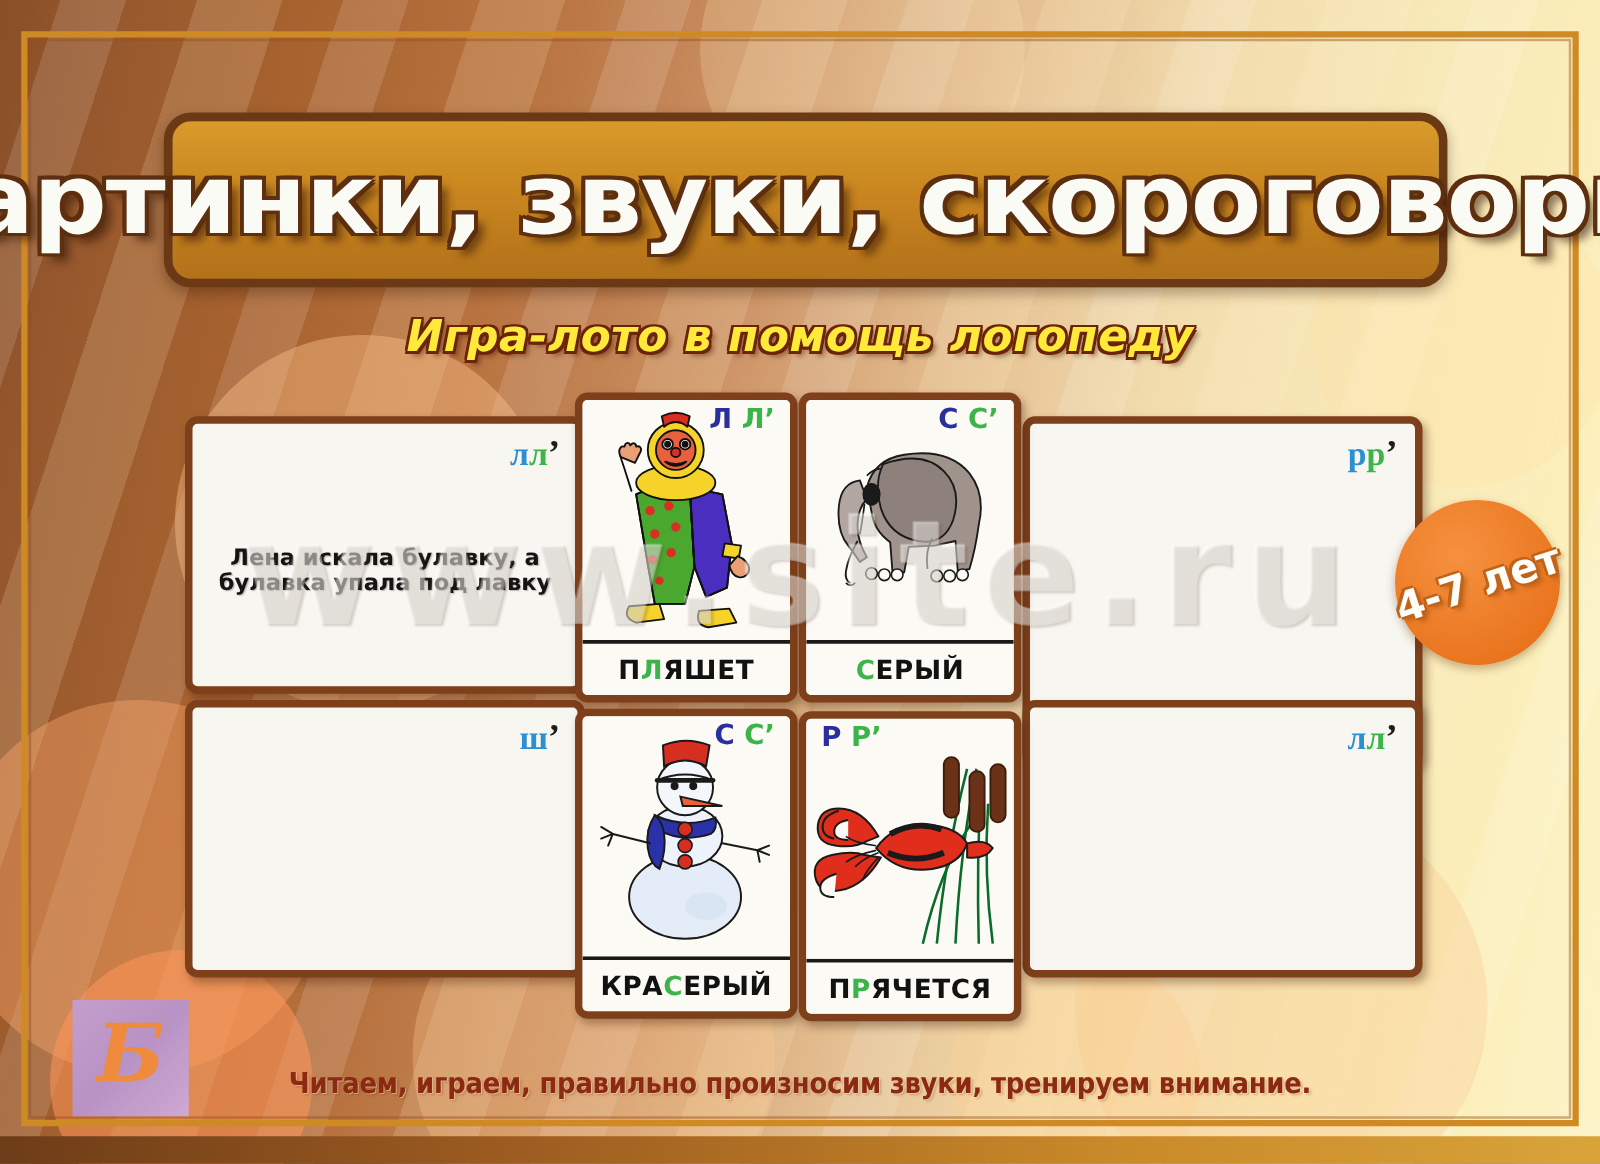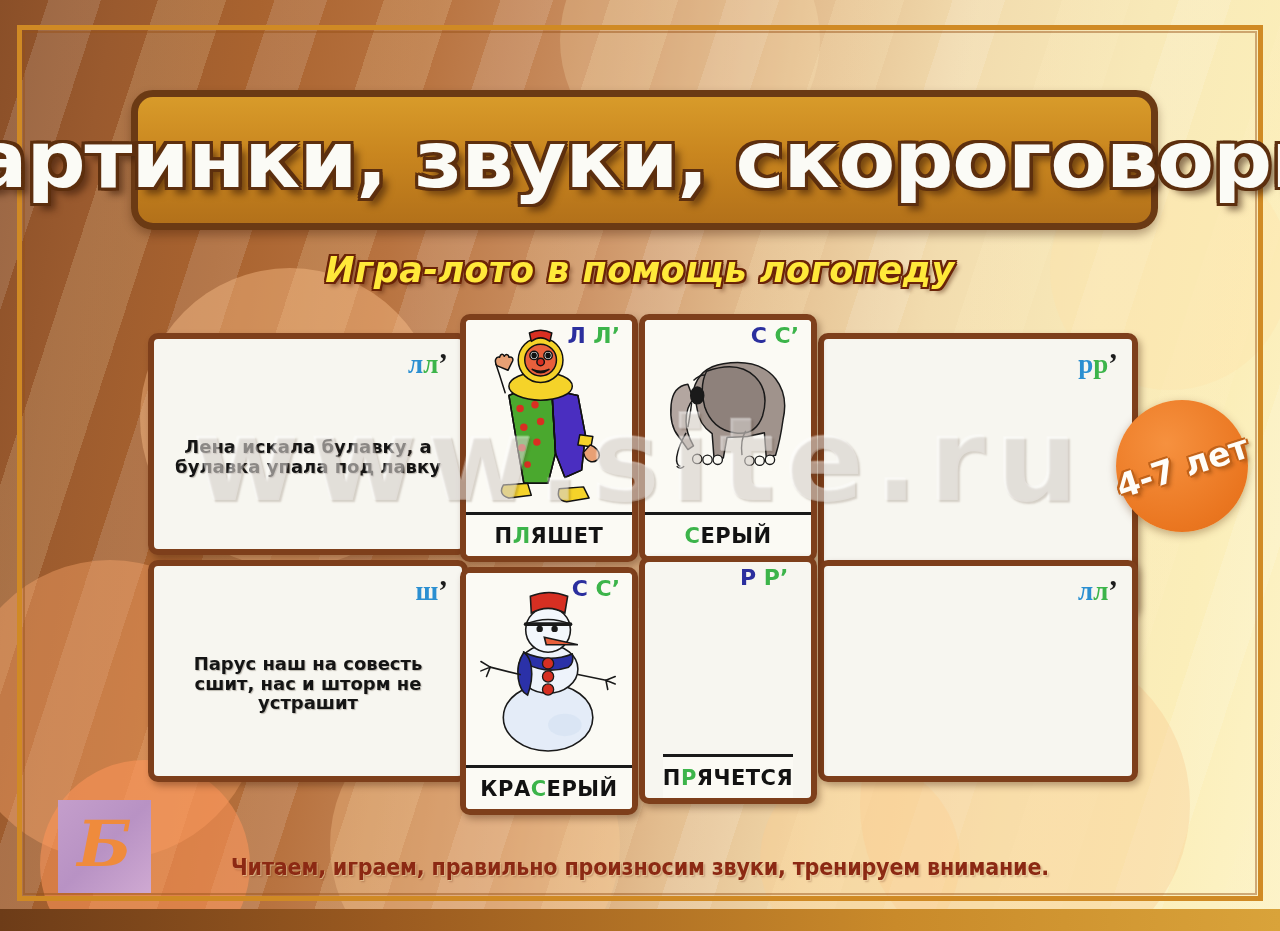--- a/index.html
+++ b/index.html
@@ -208,21 +208,20 @@
   <div class="card text-card" style="left:818px;top:333px;width:320px;height:281px;">
     <div class="letters">
       <span class="b">р</span><span class="g">р</span><span class="apos">’</span>
     </div>
   </div>
 
   <div class="card text-card" style="left:148px;top:560px;width:320px;height:222px;">
     <div class="letters">
       <span class="b">ш</span><span class="apos">’</span>
     </div>
-    <div class="phrase">Парус наш  на совесть сшит, нас и шторм не устрашит</div>
   </div>
 
   <div class="card text-card" style="left:818px;top:560px;width:320px;height:222px;">
     <div class="letters">
       <span class="b">л</span><span class="g">л</span><span class="apos">’</span>
     </div>
   </div>
 
   <div class="card pic-card" style="left:460px;top:314px;width:178px;height:248px;">
     <div class="pic-area">
@@ -348,21 +347,21 @@
         <ellipse cx="106" cy="160" rx="18" ry="12" fill="#d6e2f2" opacity="0.7"></ellipse>
       </svg>
     </div>
     <div class="caption">
       <span>КРА</span>
         <span class="g">С</span>
         <span>ЕРЫЙ</span>
     </div>
   </div>
 
-  <div class="card pic-card" style="left:639px;top:556px;width:178px;height:248px;align-items:center;">
+  <div class="card pic-card" style="left:639px;top:569px;width:178px;height:248px;">
     <div class="pic-area">
       <div class="pic-letters left">
         <span class="db">Р</span> <span class="g">Р’</span>
       </div>
       <svg class="art" viewBox="0 0 178 200">
 
         <g stroke="#0b6b2a" stroke-width="2.2" fill="#158a33">
           <path d="M112 190 q8 -80 26 -150" fill="none"></path>
           <path d="M128 190 q4 -80 18 -150" fill="none"></path>
           <path d="M148 190 q-2 -70 2 -140" fill="none"></path>

